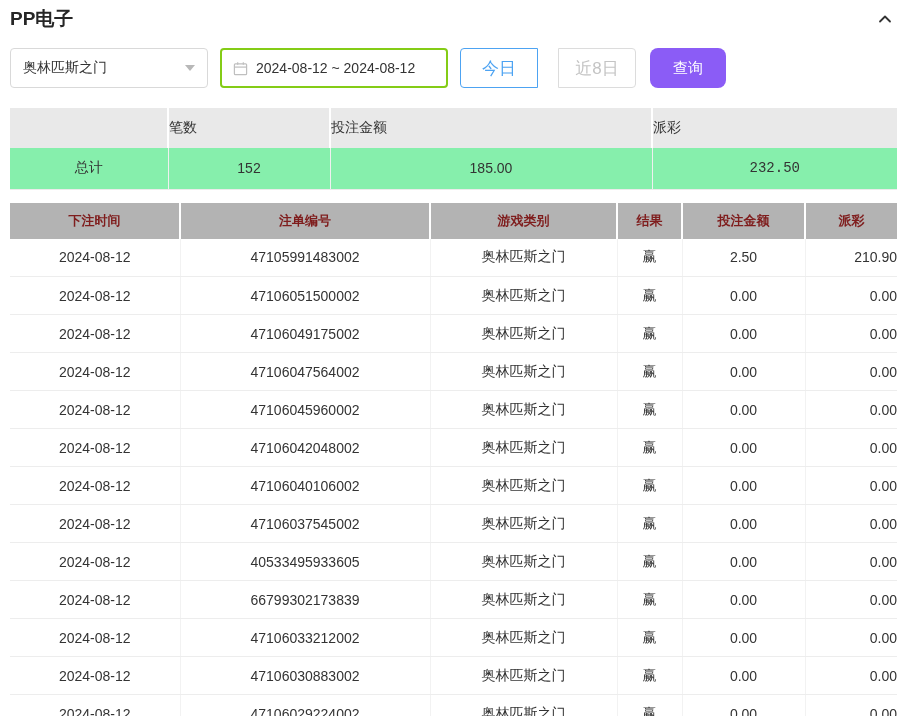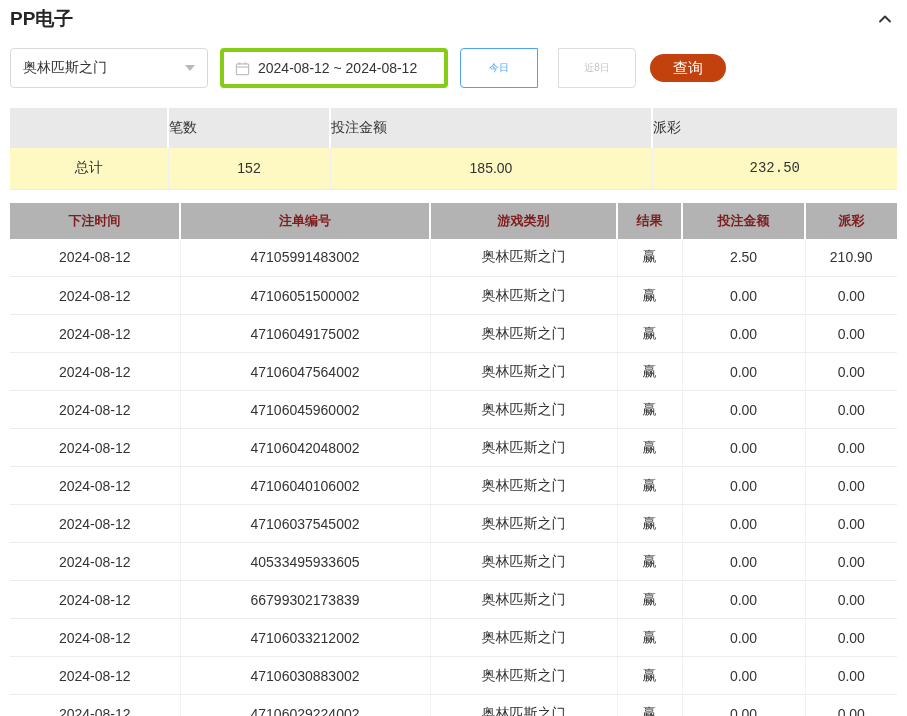--- a/index.html
+++ b/index.html
@@ -31,71 +31,71 @@
     padding: 0 12px; font-size: 14px; color: #333; cursor: pointer; background: #fff;
   }
   .caret-down {
     width: 0; height: 0;
     border-left: 5px solid transparent;
     border-right: 5px solid transparent;
     border-top: 6px solid #b8b8b8;
   }
   .date-picker {
     margin-left: 12px; width: 228px; height: 40px;
-    border: 4px solid #84cc16; border-radius: 4px;
+    border: 2px solid #84cc16; border-radius: 4px;
     display: flex; align-items: center; gap: 8px;
     padding: 0 11px; font-size: 14px; color: #333; cursor: pointer; background: #fff;
   }
   .btn-group { margin-left: 12px; display: flex; }
   .qbtn {
     width: 78px; height: 40px;
     background: #fff; border: 1px solid #dcdcdc;
-    color: #c4c4c4; font-size: 10px; cursor: pointer;
+    color: #c4c4c4; font-size: 17px; cursor: pointer;
     margin-left: -1px; font-family: inherit;
   }
   .qbtn:first-child { margin-left: 0; border-radius: 4px 0 0 4px; }
   .qbtn:last-child { border-radius: 0 4px 4px 0; margin-left: 20px; }
   .qbtn.active { border-color: #4da3f2; color: #4da3f2; position: relative; z-index: 1; }
   .query-btn {
-    margin-left: 14px; width: 76px; height: 28px;
-    background: #c2410c; color: #ffffff; border: none; border-radius: 16px;
+    margin-left: 14px; width: 76px; height: 40px;
+    background: #8b5cf6; color: #ffffff; border: none; border-radius: 8px;
     font-size: 15px; cursor: pointer; font-family: inherit;
   }
 
   
   table { border-collapse: collapse; table-layout: fixed; width: 887px; }
   .summary-table { margin-top: 20px; }
   .summary-table th {
     height: 40px; background: #e9e9e9; font-size: 14px; font-weight: 400;
     color: #333; text-align: left; border-right: 2px solid #ffffff;
   }
   .summary-table th:last-child { border-right: none; }
   .summary-table td {
     height: 41px; font-size: 14px; text-align: center; color: #333;
-    background: #fef9c3;
+    background: #86efac;
     border-bottom: 1px solid #ebebeb;
     border-right: 1px solid #f0f0f0;
   }
   .summary-table td:last-child { border-right: none; font-family: Liberation Mono, monospace; }
 
   
   .bet-table { margin-top: 13px; }
   .bet-table th {
     height: 36px; background: #b3b3b3; color: #7f1d1d;
     font-size: 13px; font-weight: bold; text-align: center;
     border-right: 2px solid #ffffff;
   }
   .bet-table th:last-child { border-right: none; }
   .bet-table td {
     height: 38px; font-size: 14px; color: #333; text-align: center;
     background: #fff;
     border-bottom: 1px solid #ededed;
     border-right: 1px solid #f2f2f2;
   }
-  .bet-table td:last-child { border-right: none; }
+  .bet-table td:last-child { border-right: none; text-align: right; }
 </style>
 </head>
 <body>
 
 <div class="page">
 
   <div class="panel-header">
     <div class="panel-title">PP电子</div>
     <div class="collapse-btn">
       <svg width="16" height="16" viewBox="0 0 16 16">

